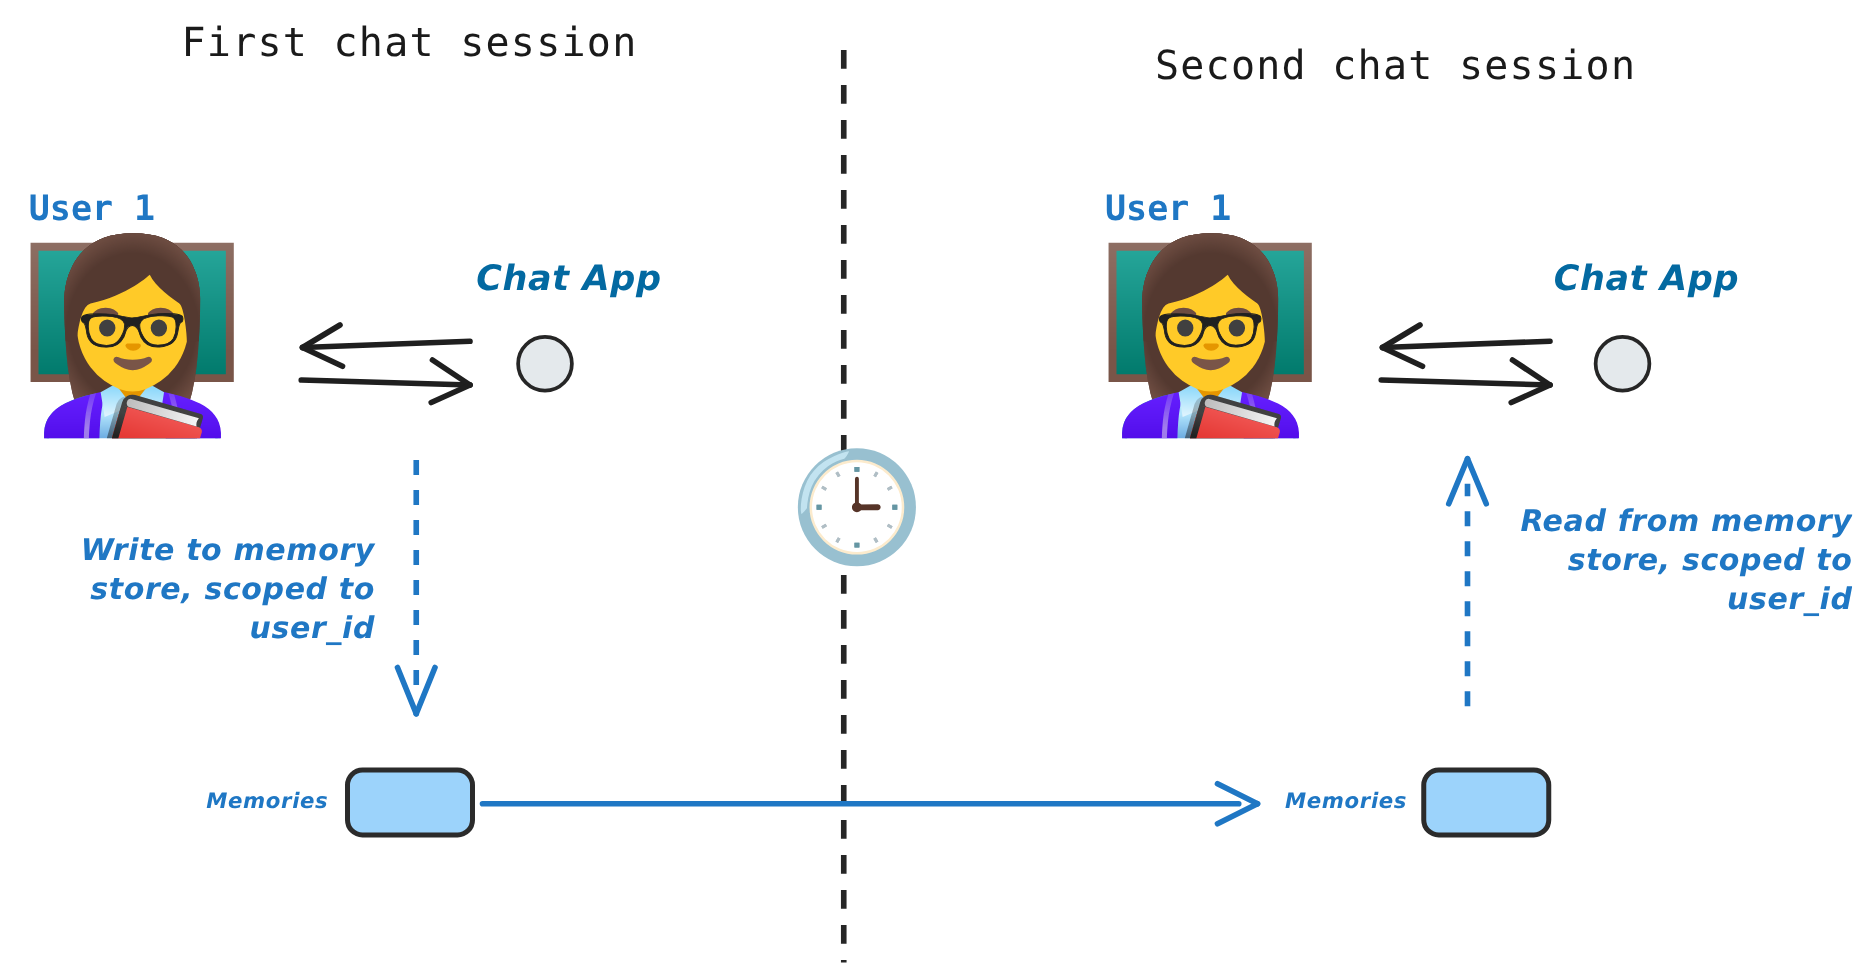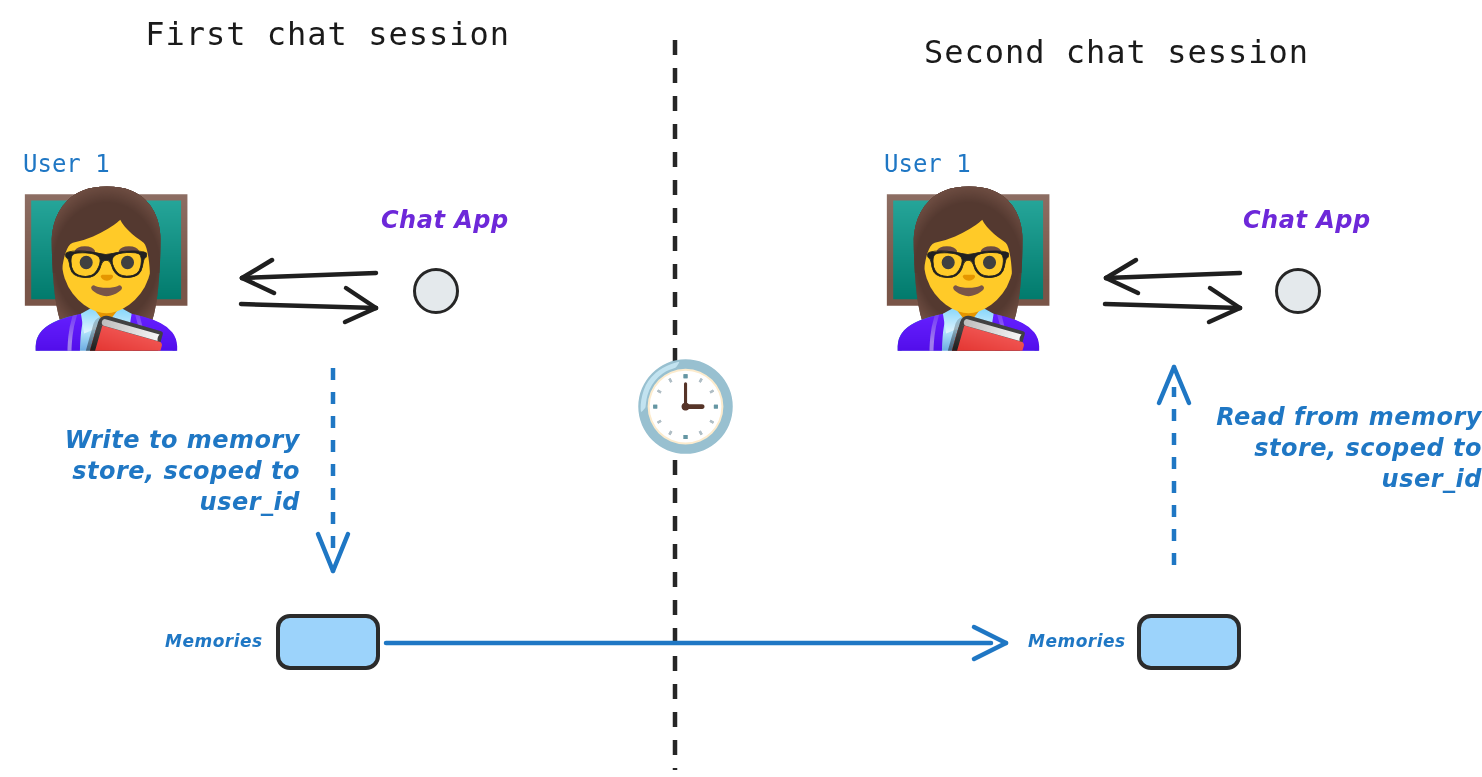--- a/index.html
+++ b/index.html
@@ -25,44 +25,44 @@
     font-size: 32px;
     color: #1a1a1a;
     letter-spacing: 1px;
     white-space: nowrap;
     text-align: right;
   }
 
   
   .user-label {
     font-family: "DejaVu Sans Mono", "Liberation Mono", monospace;
-    font-size: 24px;
-    font-weight: normal;
+    font-size: 28px;
+    font-weight: bold;
     color: #1f77c4;
     white-space: nowrap;
   }
 
   
   .avatar {
     font-size: 148px;
     line-height: 1;
     font-family: "DejaVu Sans", sans-serif;
     user-select: none;
   }
 
   
   .hand {
     font-family: "DejaVu Sans", sans-serif;
     font-style: italic;
     font-weight: 600;
     letter-spacing: 0.5px;
   }
   .chat-app-label {
-    font-size: 24px;
-    color: #6d28d9;
+    font-size: 28px;
+    color: #0369a1;
     white-space: nowrap;
   }
   .memories-label {
     font-size: 17px;
     color: #1f77c4;
     white-space: nowrap;
   }
   .note {
     font-size: 24px;
     color: #1f77c4;

